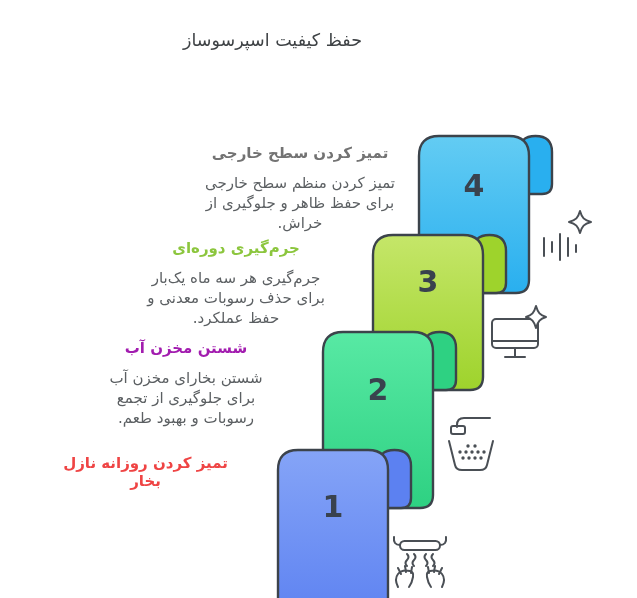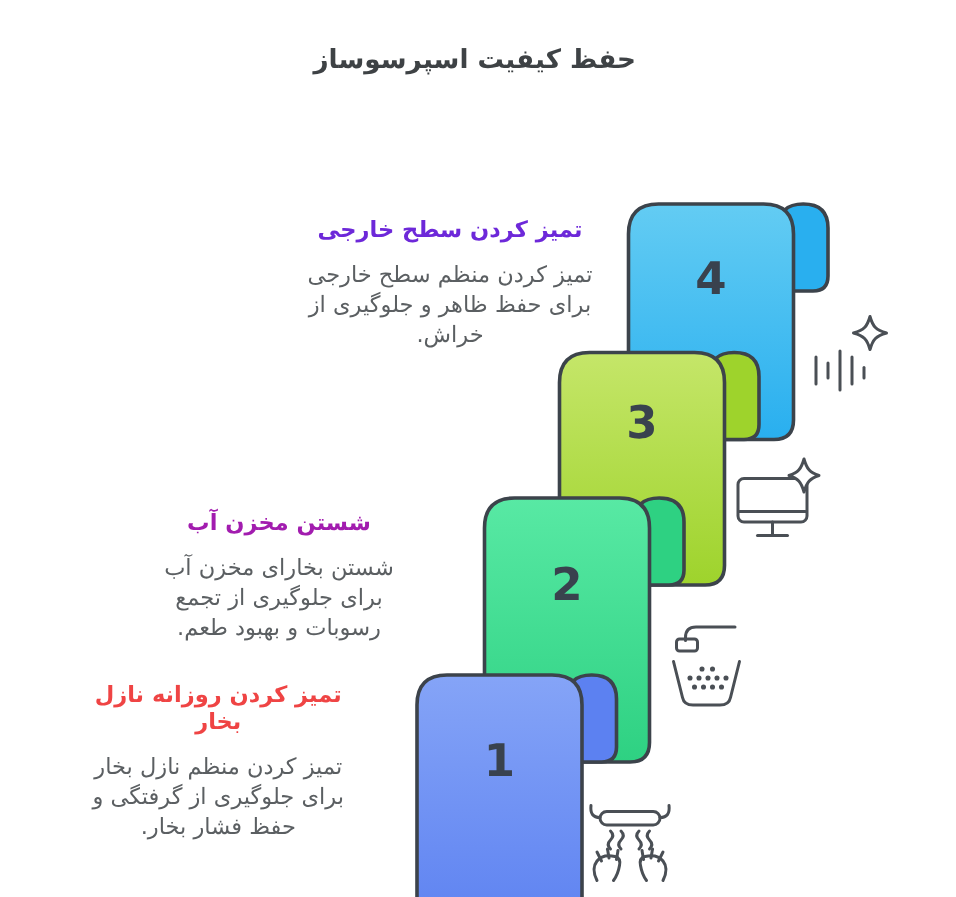--- a/index.html
+++ b/index.html
@@ -6,23 +6,22 @@
   .canvas{
     position:relative;
     width:637px;height:598px;
     overflow:hidden;
     background:#ffffff;
     font-family:"DejaVu Sans", sans-serif;
   }
   .title{
     position:absolute;top:30px;left:0;width:545px;
     text-align:center;
-    font-size:17.5px;font-weight:bold;color:#3E4245;
+    font-size:17.5px;font-weight:normal;color:#3E4245;
     direction:rtl;
-    padding-left:44px;
   }
   svg.diagram{position:absolute;top:0;left:0;}
   .step-text{
     position:absolute;
     text-align:center;
     direction:rtl;
   }
   .step-heading{
     font-size:15px;font-weight:bold;
     margin:0 0 11px 0;
@@ -147,28 +146,31 @@
         <line x1="411" y1="573" x2="412" y2="567"></line>
         <path d="M442,587 q4,-8 0,-13 q-4,-5 -12,-3 q-4,1 -3,6 q1,6 4,10"></path>
         <line x1="439" y1="574" x2="442" y2="568"></line>
         <line x1="434" y1="572" x2="435" y2="566"></line>
         <line x1="429" y1="573" x2="428" y2="567"></line>
       </g>
     </g>
   </svg>
 
   <div class="step-text s4">
-    <h2 class="step-heading" style="color: #6d28d9;">تمیز کردن سطح خارجی</h2>
+    <h2 class="step-heading" style="color: #737373;">تمیز کردن سطح خارجی</h2>
     <p class="step-desc">تمیز کردن منظم سطح خارجی برای حفظ ظاهر و جلوگیری از خراش.</p>
   </div>
 
+  <div class="step-text s3">
+    <h2 class="step-heading" style="color: rgb(140, 198, 62);">جرم‌گیری دوره‌ای</h2>
+    <p class="step-desc">جرم‌گیری هر سه ماه یک‌بار برای حذف رسوبات معدنی و حفظ عملکرد.</p>
+  </div>
 
   <div class="step-text s2">
     <h2 class="step-heading" style="color: #a21caf;">شستن مخزن آب</h2>
     <p class="step-desc">شستن بخار‌ای مخزن آب برای جلوگیری از تجمع رسوبات و بهبود طعم.</p>
   </div>
 
   <div class="step-text s1">
     <h2 class="step-heading" style="color: #ef4444;">تمیز کردن روزانه نازل بخار</h2>
-    <p class="step-desc">تمیز کردن منظم نازل بخار برای جلوگیری از گرفتگی و حفظ فشار بخار.</p>
   </div>
 
 </div>
 
 </body></html>

